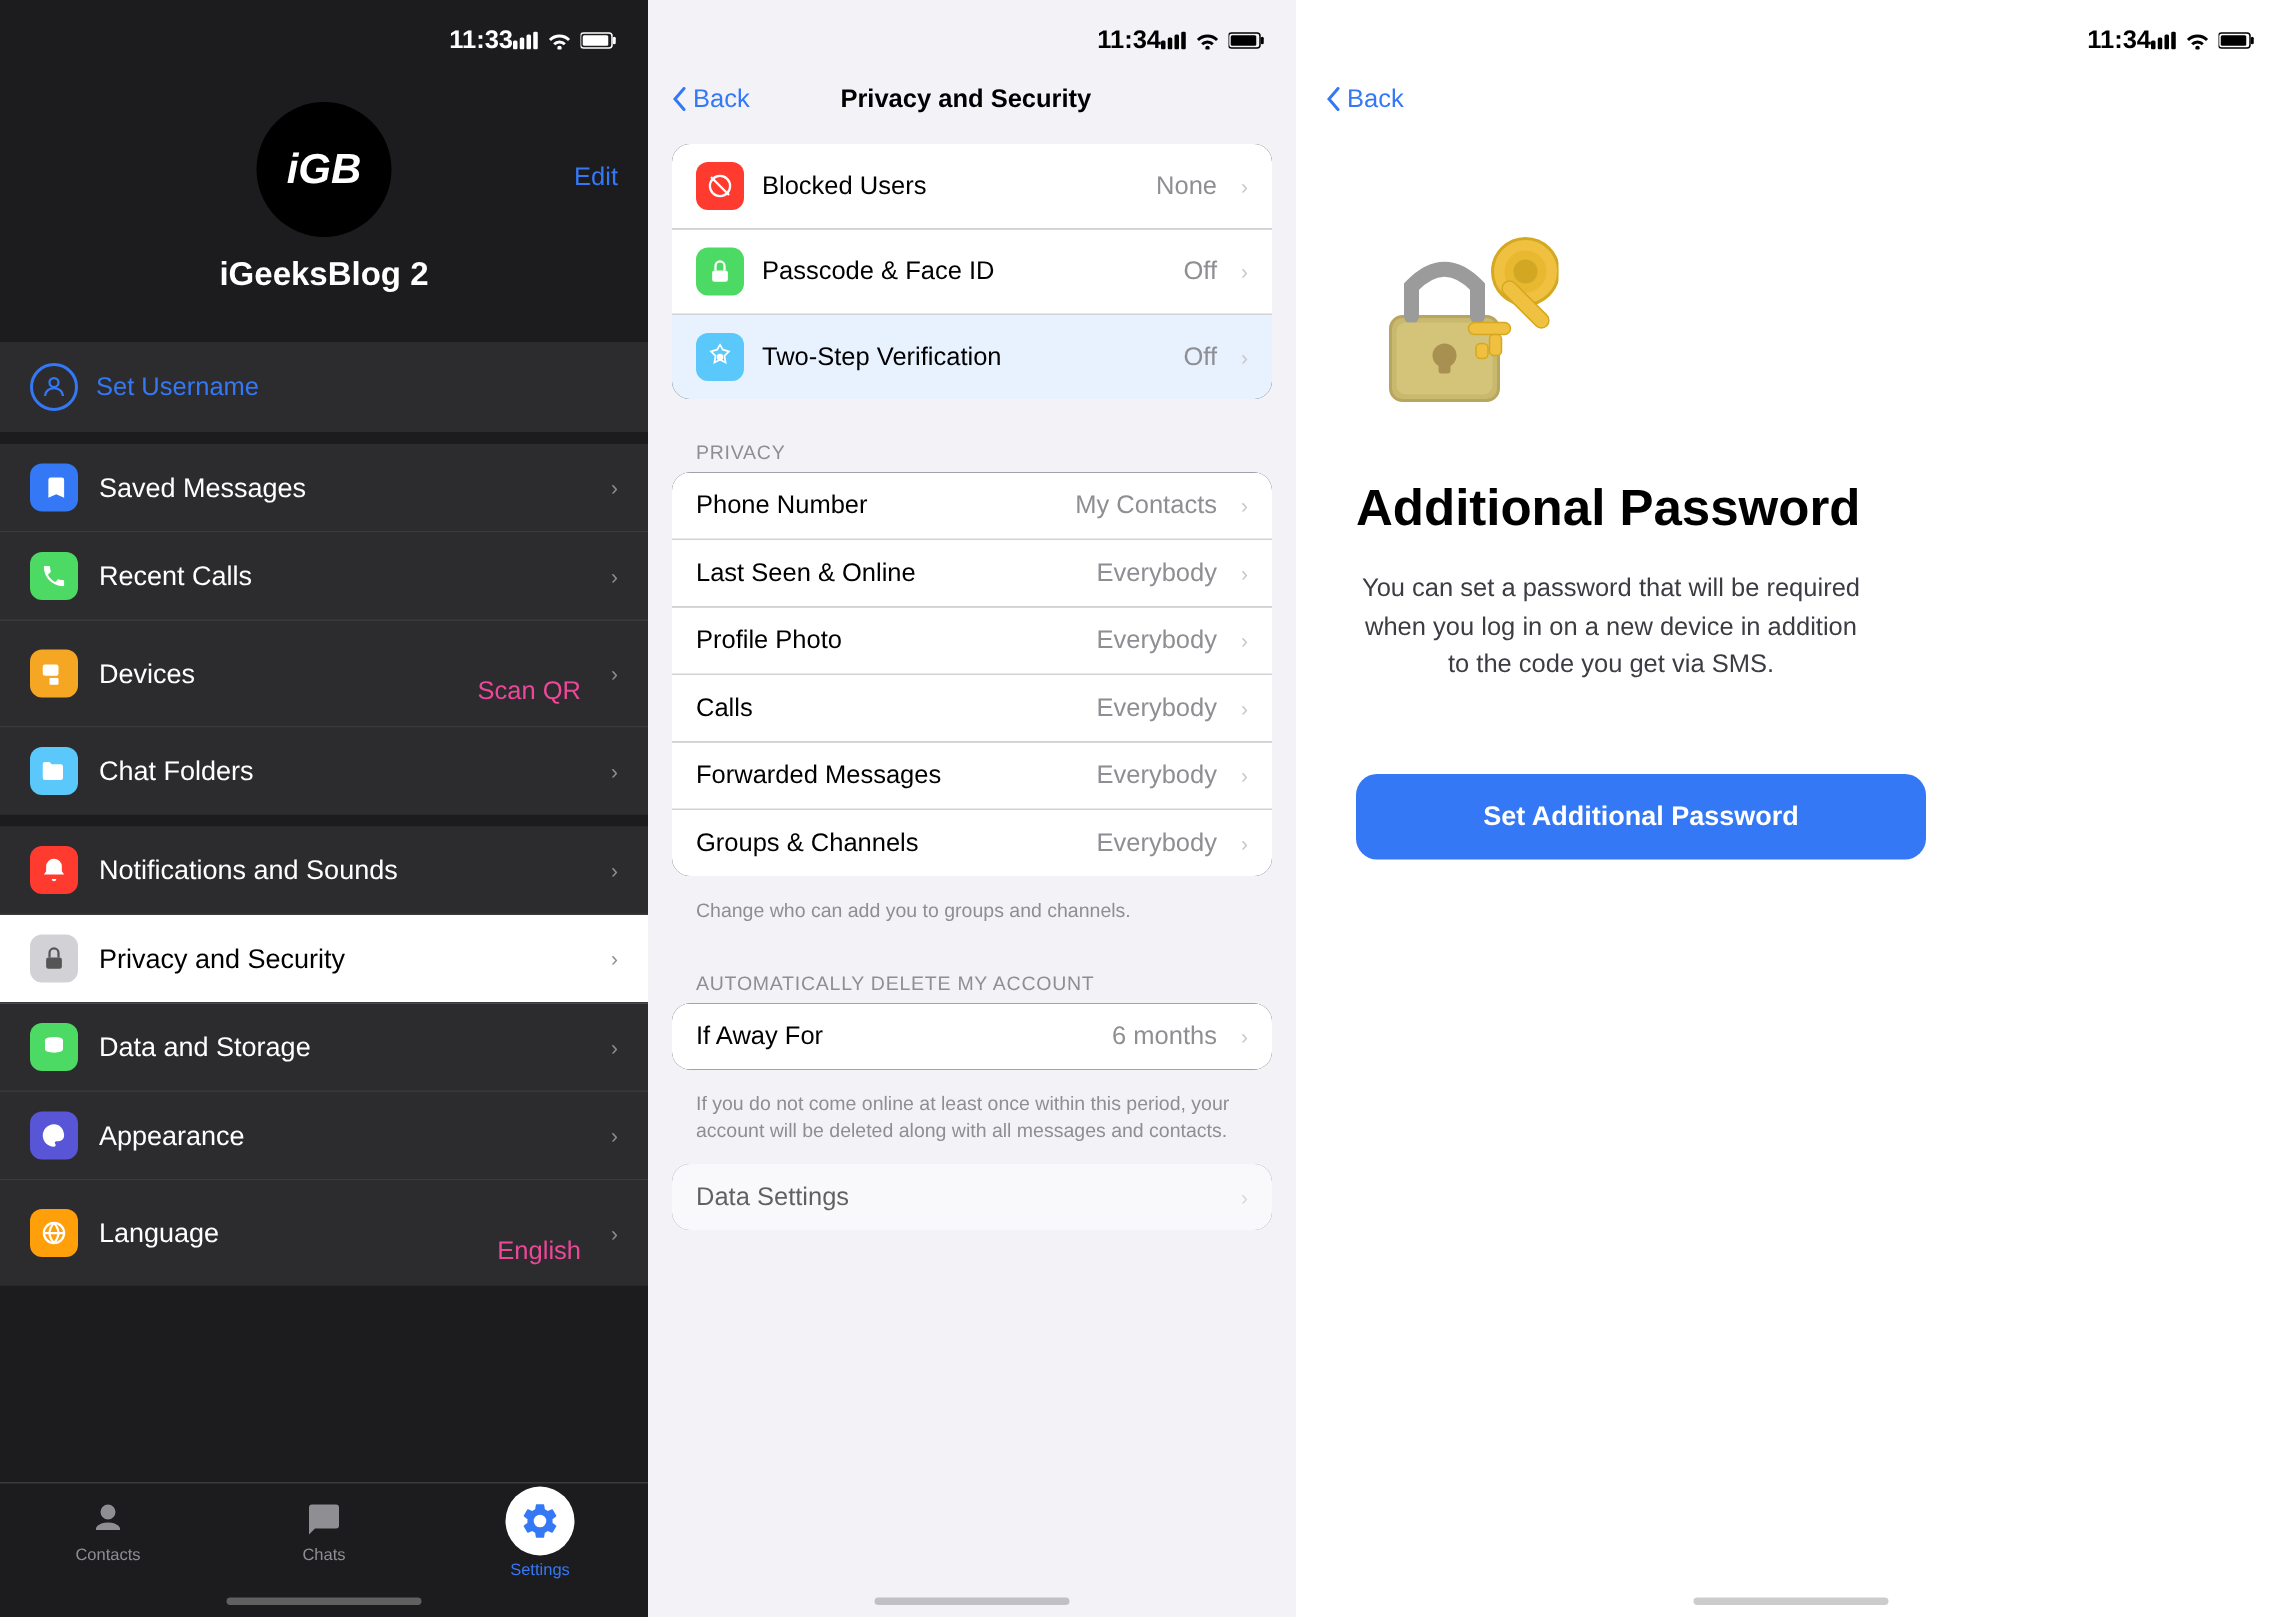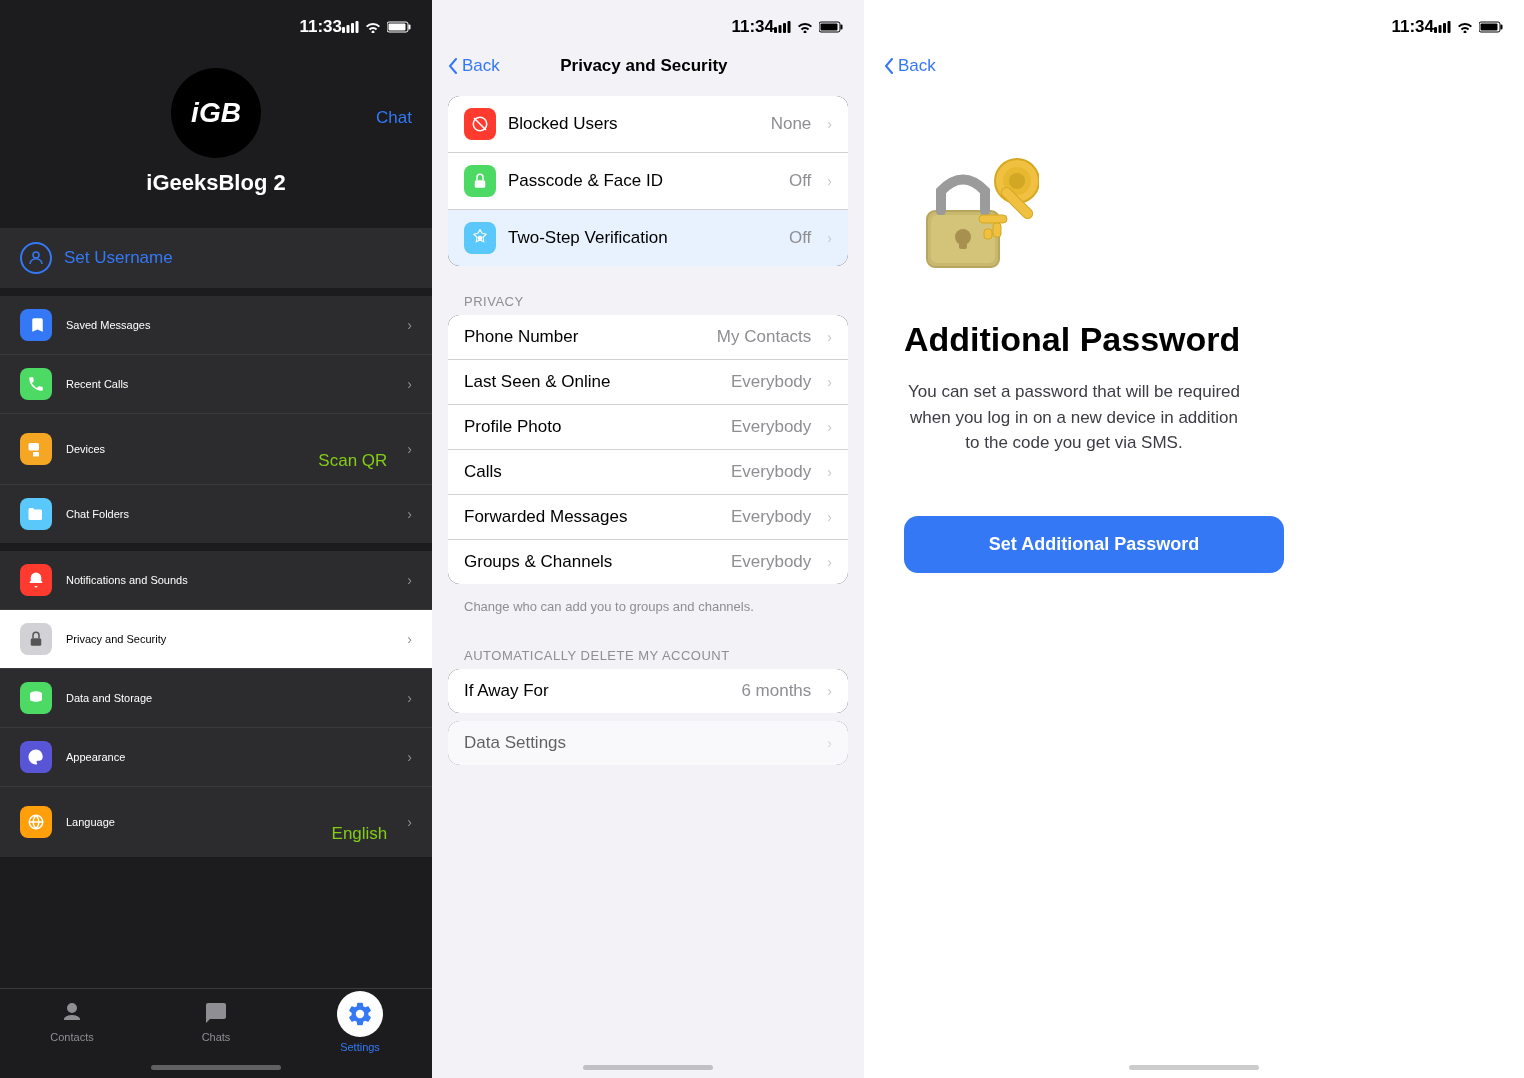--- a/index.html
+++ b/index.html
@@ -135,26 +135,26 @@
       width: 32px;
       height: 32px;
       border-radius: 8px;
       display: flex;
       align-items: center;
       justify-content: center;
       flex-shrink: 0;
     }
     .menu-label {
       flex: 1;
-      font-size: 11px;
+      font-size: 18px;
       color: #fff;
     }
     .menu-value {
       font-size: 17px;
-      color: #84cc16;
+      color: #ec4899;
       margin-right: 6px;
       margin-top: 24px;
     }
     .chevron {
       color: #8e8e93;
       font-size: 14px;
     }
 
     
     .privacy-highlighted {
@@ -383,21 +383,21 @@
         </svg>
       <svg width="25" height="12" viewBox="0 0 25 12">
           <rect x="0" y="1" width="21" height="10" rx="2" stroke="#fff" stroke-width="1" fill="none"></rect>
           <rect x="21.5" y="3.5" width="2" height="5" rx="1" fill="#fff"></rect>
           <rect x="1.5" y="2.5" width="17" height="7" rx="1" fill="#fff"></rect>
         </svg>
     </div>
   </div>
 
   <div class="avatar-section" style="position:relative;">
-    <span class="edit-btn">Chat</span>
+    <span class="edit-btn">Edit</span>
     <div class="avatar-circle">
       <span class="avatar-logo">iGB</span>
     </div>
     <span class="username">iGeeksBlog 2</span>
   </div>
 
   <div class="set-username-row">
     <div class="set-username-icon">
       <svg width="18" height="18" viewBox="0 0 24 24" fill="none" stroke="#3478f6" stroke-width="2">
           <circle cx="12" cy="8" r="4"></circle>
@@ -642,20 +642,21 @@
   <div class="section-footer">Change who can add you to groups and channels.</div>
 
   <div class="section-header">AUTOMATICALLY DELETE MY ACCOUNT</div>
   <div class="p2-section">
     <div class="p2-item">
       <span class="p2-label">If Away For</span>
       <span class="p2-value">6 months</span>
       <span class="p2-chevron">›</span>
     </div>
   </div>
+  <div class="section-footer">If you do not come online at least once within this period, your account will be deleted along with all messages and contacts.</div>
 
   <div class="p2-section" style="opacity:0.6;">
     <div class="p2-item">
       <span class="p2-label">Data Settings</span>
       <span class="p2-chevron">›</span>
     </div>
   </div>
 
   <div class="home-indicator"></div>
 </div>

